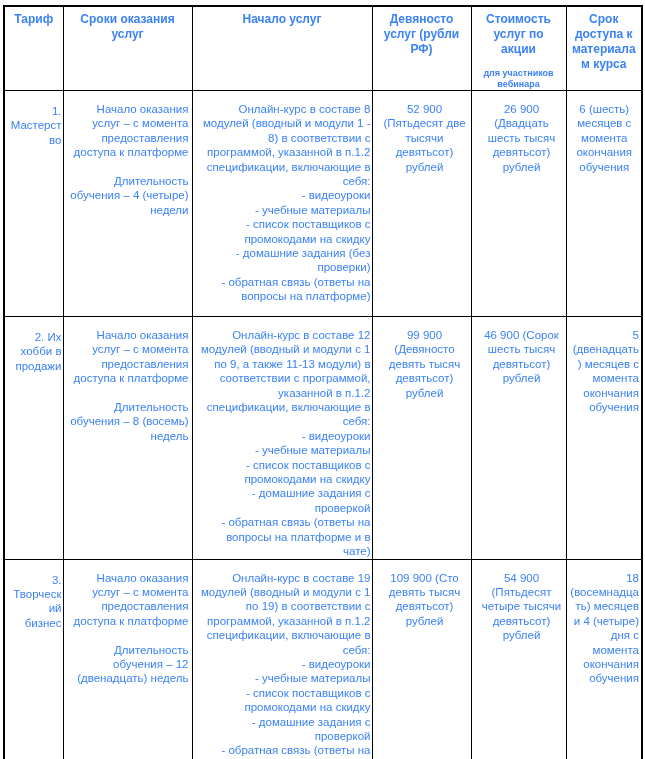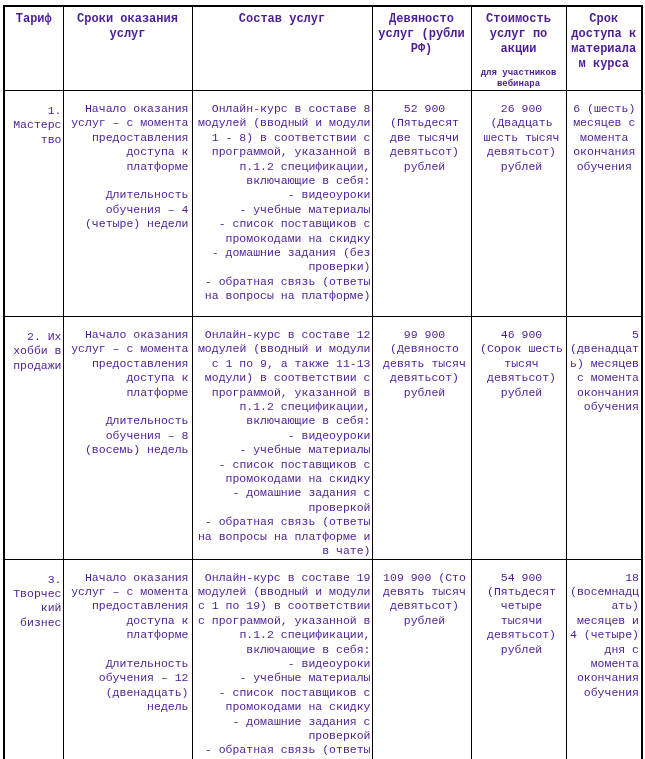--- a/index.html
+++ b/index.html
@@ -1,22 +1,22 @@
 <!DOCTYPE html>
 <html><head>
 <meta charset="utf-8">
 <style>
   html, body { margin: 0; padding: 0; background: #ffffff; }
   .page {
     position: relative;
     width: 645px;
     height: 759px;
     background: #ffffff;
-    font-family: Liberation Mono, monospace;
-    color: #4c1d95;
+    font-family: Liberation Sans, sans-serif;
+    color: #3b82f6;
   }
   table.tariff-table {
     position: absolute;
     left: 3px;
     top: 5px;
     width: 638px;
     table-layout: fixed;
     border-collapse: collapse;
     border: 2px solid #000000;
   }
@@ -77,21 +77,21 @@
         <col class="c2">
         <col class="c3">
         <col class="c4">
         <col class="c5">
         <col class="c6">
     </colgroup>
     <thead>
       <tr>
         <th>Тариф</th>
         <th>Сроки оказания услуг</th>
-        <th>Состав услуг</th>
+        <th>Начало услуг</th>
         <th>Девяносто услуг (рубли РФ)</th>
         <th><span>Стоимость услуг по акции</span><span class="subnote">для участников вебинара</span></th>
         <th>Срок доступа к материалам курса</th>
       </tr>
     </thead>
     <tbody>
       <tr class="row-1">
         <td class="cell-tariff">1. Мастерство</td>
         <td class="cell-terms">Начало оказания услуг – с момента предоставления доступа к платформе
 

